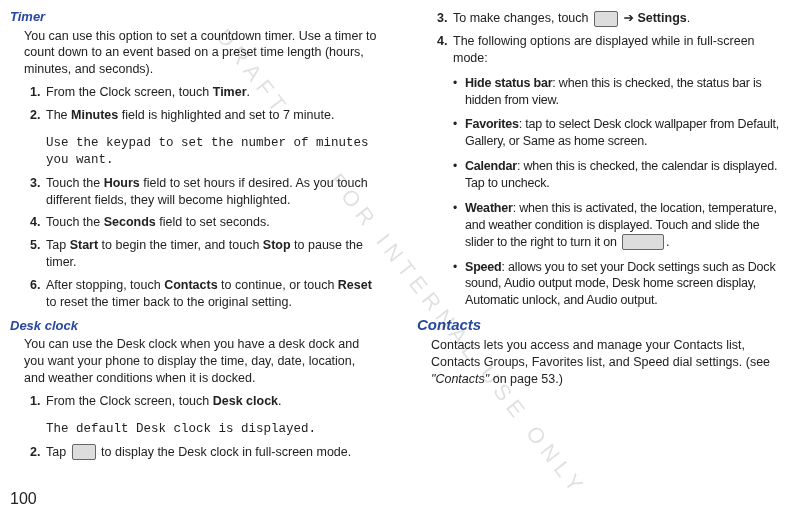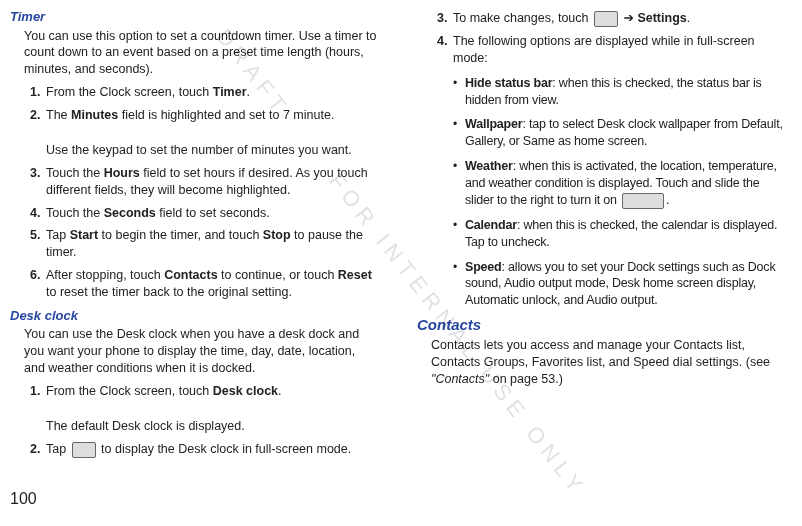--- a/index.html
+++ b/index.html
@@ -14,21 +14,21 @@
     overflow:hidden;
   }
   .page{padding:8px 18px 0 10px;display:flex;gap:40px;height:100%;box-sizing:border-box;}
   .col{flex:1;min-width:0;}
   .sec-title{color:#2848a0;font-weight:bold;font-size:13px;font-style:italic;margin:0 0 2px 0;font-family:Arial,Helvetica,sans-serif;}
   .contacts-title{color:#2848a0;font-weight:bold;font-size:15px;font-style:italic;margin:4px 0 2px 0;}
   .para{margin:2px 0 6px 14px;}
   ol.numlist{margin:0 0 4px 14px;padding-left:20px;}
   ol.numlist>li{margin:2px 0 6px 0;padding-left:2px;}
   ol.numlist>li::marker{font-weight:bold;}
-  .sub{margin:18px 0 4px 0;}
+  .sub{margin:11px 0 4px 0;font-family:Liberation Mono, monospace;}
   ul.blist{list-style:none;margin:0 0 4px 36px;padding:0;}
   ul.blist>li{position:relative;margin:8px 0 6px 0;padding-left:12px;}
   ul.blist>li::before{content:"•";position:absolute;left:0;top:0;font-size:12px;color:#222;}
   ul.sqlist{list-style:none;margin:0 0 4px 14px;padding:0;}
   ul.sqlist>li{position:relative;margin:2px 0 6px 0;padding-left:20px;}
   ul.sqlist>li::before{content:"";position:absolute;left:0;top:4px;width:7px;height:7px;border:1.5px solid #444;}
   b{font-weight:bold;}
   .cond{font-family:"Arial Narrow",Arial,sans-serif;letter-spacing:-0.2px;}
   .icon{display:inline-block;vertical-align:middle;border:1px solid #666;background:#ddd;height:14px;width:22px;border-radius:2px;margin:0 2px;}
   .icon-wide{width:40px;}
@@ -87,23 +87,23 @@
     <ol class="numlist" start="3">
       <li>
         <span>To make changes, touch </span><span class="icon"></span><span> ➔ </span><b>Settings</b><span>.</span>
       </li>
       <li>
         <span>The following options are displayed while in full-screen mode:</span>
       </li>
     </ol>
     <ul class="blist cond">
       <li><b>Hide status bar</b><span>: when this is checked, the status bar is hidden from view.</span></li>
-      <li><b>Wallpaper</b><span>: tap to select Desk clock wallpaper from Default, Gallery, or Same as home screen.</span></li>
+      <li><b>Favorites</b><span>: tap to select Desk clock wallpaper from Default, Gallery, or Same as home screen.</span></li>
+      <li><b>Calendar</b><span>: when this is checked, the calendar is displayed. Tap to uncheck.</span></li>
       <li><b>Weather</b><span>: when this is activated, the location, temperature, and weather condition is displayed. Touch and slide the slider to the right to turn it on </span><span class="icon icon-wide"></span><span>.</span></li>
-      <li><b>Calendar</b><span>: when this is checked, the calendar is displayed. Tap to uncheck.</span></li>
       <li><b>Speed</b><span>: allows you to set your Dock settings such as Dock sound, Audio output mode, Desk home screen display, Automatic unlock, and Audio output.</span></li>
     </ul>
     <div class="contacts-title">Contacts</div>
     <div class="para">
       <span>Contacts lets you access and manage your Contacts list, Contacts Groups, Favorites list, and Speed dial settings. (see </span><i>"Contacts"</i><span> on page 53.)</span>
     </div>
   </div>
 </div>
 
 <div class="pagenum">100</div>

